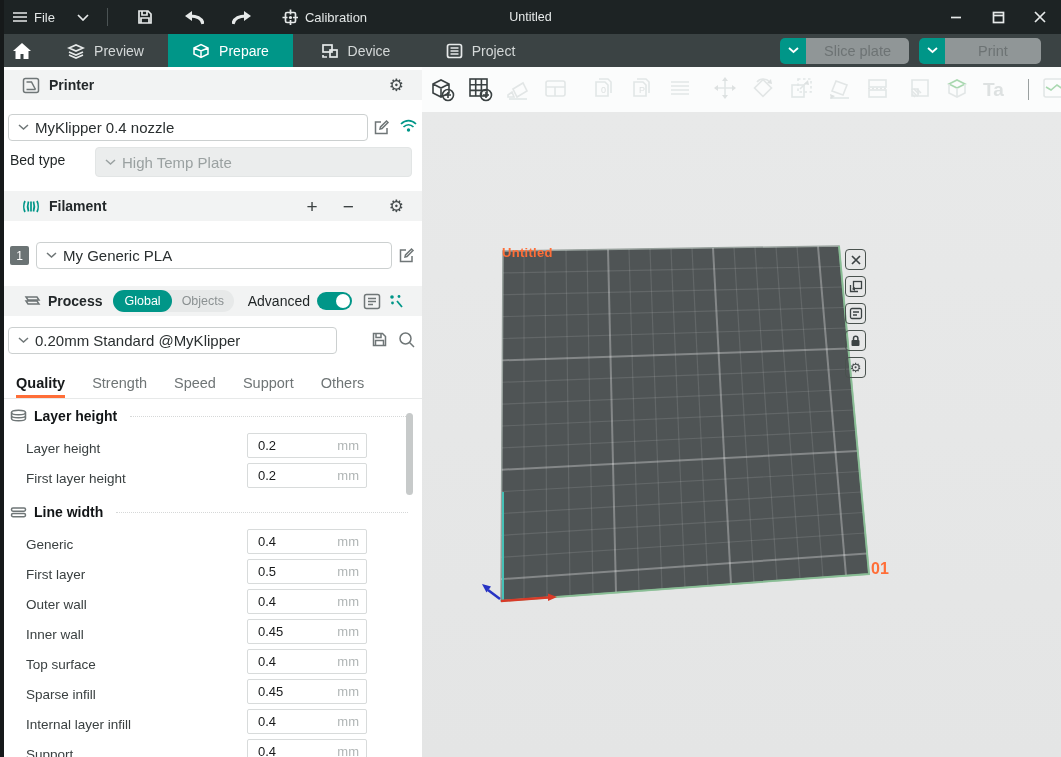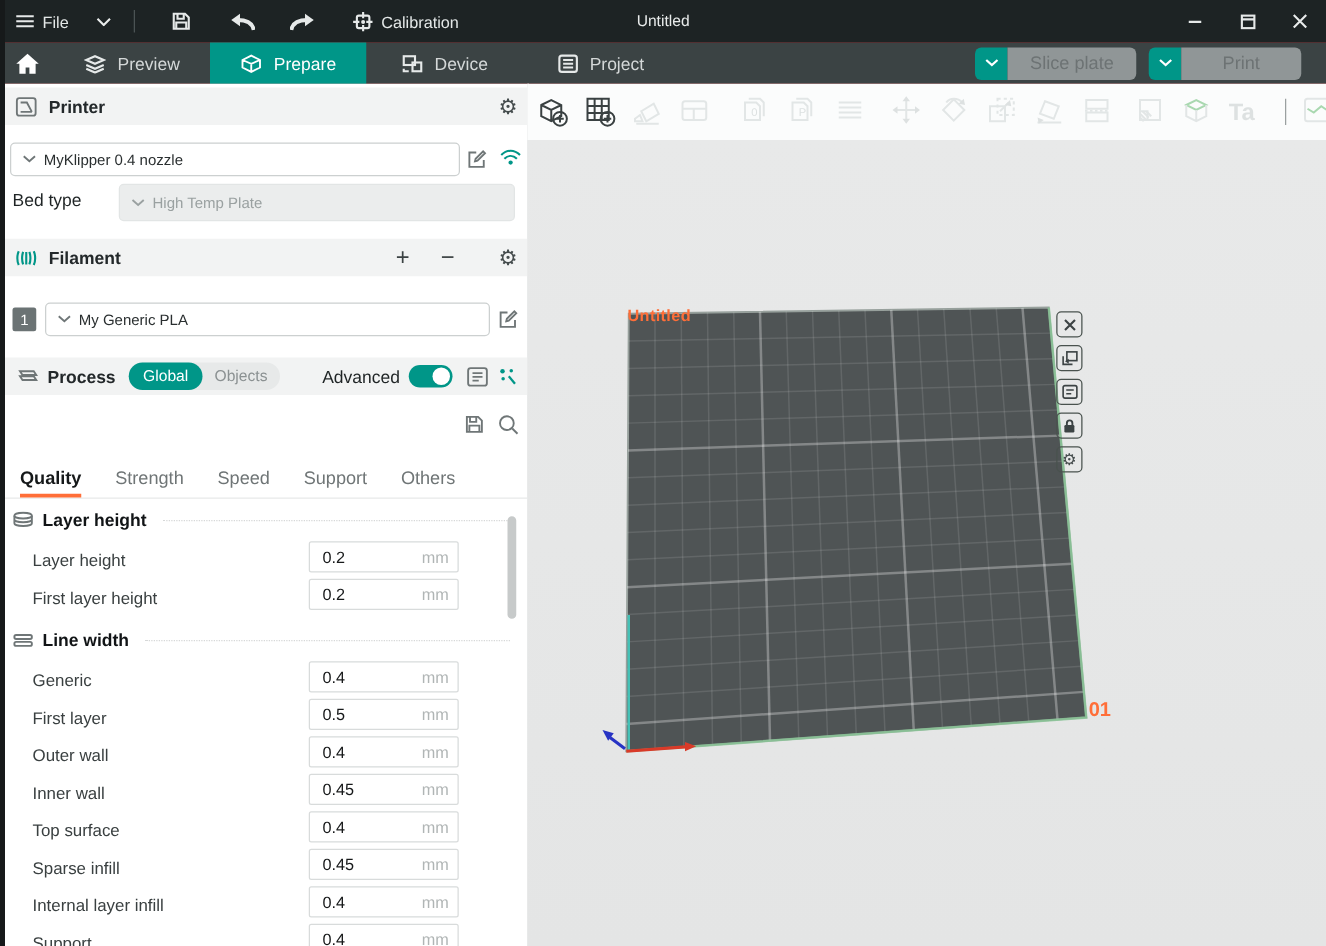--- a/index.html
+++ b/index.html
@@ -27,24 +27,24 @@
   .nav-tab.active{background:#009688;color:#fff;}
   .nav-actions{margin-left:auto;display:flex;align-items:center;gap:10px;padding-right:20px;}
   .split{display:flex;height:26px;}
   .split .dd{width:26px;background:#009688;border-radius:5px 0 0 5px;display:flex;align-items:center;justify-content:center;}
   .split .lbl{background:#909697;color:#6d7374;border-radius:0 5px 5px 0;display:flex;align-items:center;
               justify-content:center;font-size:14.5px;padding:0 18px;min-width:60px;}
 
   
   .leftpanel{position:absolute;left:0;top:67px;width:422px;height:690px;background:#fff;border-right:1px solid #d8dcdc;overflow:hidden;}
   .sec-h{position:absolute;left:4px;right:0;height:30px;background:#f2f3f3;display:flex;align-items:center;
-         gap:9px;padding:0 8px;font-size:14px;font-weight:bold;color:#23282a;box-sizing:border-box;}
+         gap:9px;padding:0 18px;font-size:14px;font-weight:bold;color:#23282a;box-sizing:border-box;}
   .gear{font-size:17px;color:#454c4d;font-weight:normal;line-height:1;}
   .combo{position:absolute;height:27px;border:1px solid #ccd0d0;border-radius:4px;background:#fff;
-         display:flex;align-items:center;gap:6px;padding:0 9px;font-size:12px;color:#2a2f30;box-sizing:border-box;}
+         display:flex;align-items:center;gap:6px;padding:0 9px;font-size:15px;color:#2a2f30;box-sizing:border-box;}
   .combo.disabled{background:#ebeded;border-color:#e2e5e5;color:#9aa1a1;}
   .lbl-plain{font-size:14px;color:#1f2425;}
   .badge1{position:absolute;width:19px;height:19px;background:#6b7374;color:#fff;font-size:12px;
           display:flex;align-items:center;justify-content:center;border-radius:2px;}
   .pm{font-size:19px;color:#3c4243;font-weight:normal;line-height:1;}
 
   .scope{display:flex;align-items:center;background:#e7e9e9;border-radius:11px;height:22px;font-weight:normal;}
   .scope .on{background:#009688;color:#fff;border-radius:11px;height:22px;display:flex;align-items:center;
              padding:0 11px;font-size:12.5px;}
   .scope .off{color:#8b9192;padding:0 10px;font-size:12.5px;}
@@ -309,20 +309,26 @@
           </svg>
         </span>
       <span>
         <svg width="16" height="17">
             <circle cx="4" cy="4" r="1.8" fill="#009688"></circle>
             <circle cx="11" cy="3.5" r="1.4" fill="#009688"></circle>
             <circle cx="4.5" cy="10" r="1.4" fill="#009688"></circle>
             <path d="M9 8l5 6" stroke="#009688" stroke-width="1.8"></path>
           </svg>
         </span>
+    </div>
+    <div class="combo" style="left:8px;top:260px;width:329px;">
+      <svg width="11" height="7">
+          <path class="gray-s" d="M1 1l4.5 4L10 1"></path>
+        </svg>
+      <span>0.20mm Standard @MyKlipper</span>
     </div>
     <span class="abs" style="left:371px;top:264px;">
       <svg width="17" height="17">
           <path class="gray-s" d="M2.5 2.5h9l3 3v9h-12z"></path>
           <path class="gray-s" d="M5 2.5v4h5v-4M4.5 14.5v-5h8v5"></path>
         </svg>
       </span>
     <span class="abs" style="left:398px;top:264px;">
       <svg width="18" height="18">
           <circle cx="7.5" cy="7.5" r="5.5" class="gray-s"></circle>

